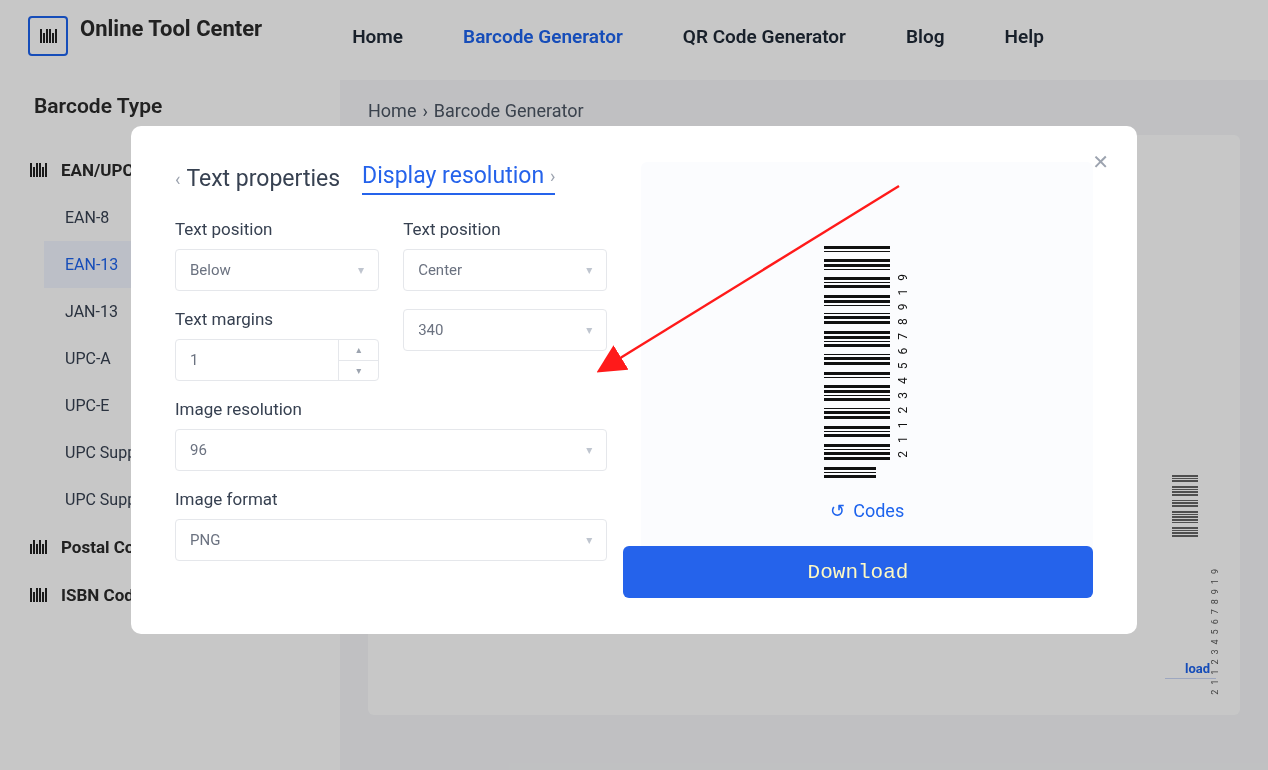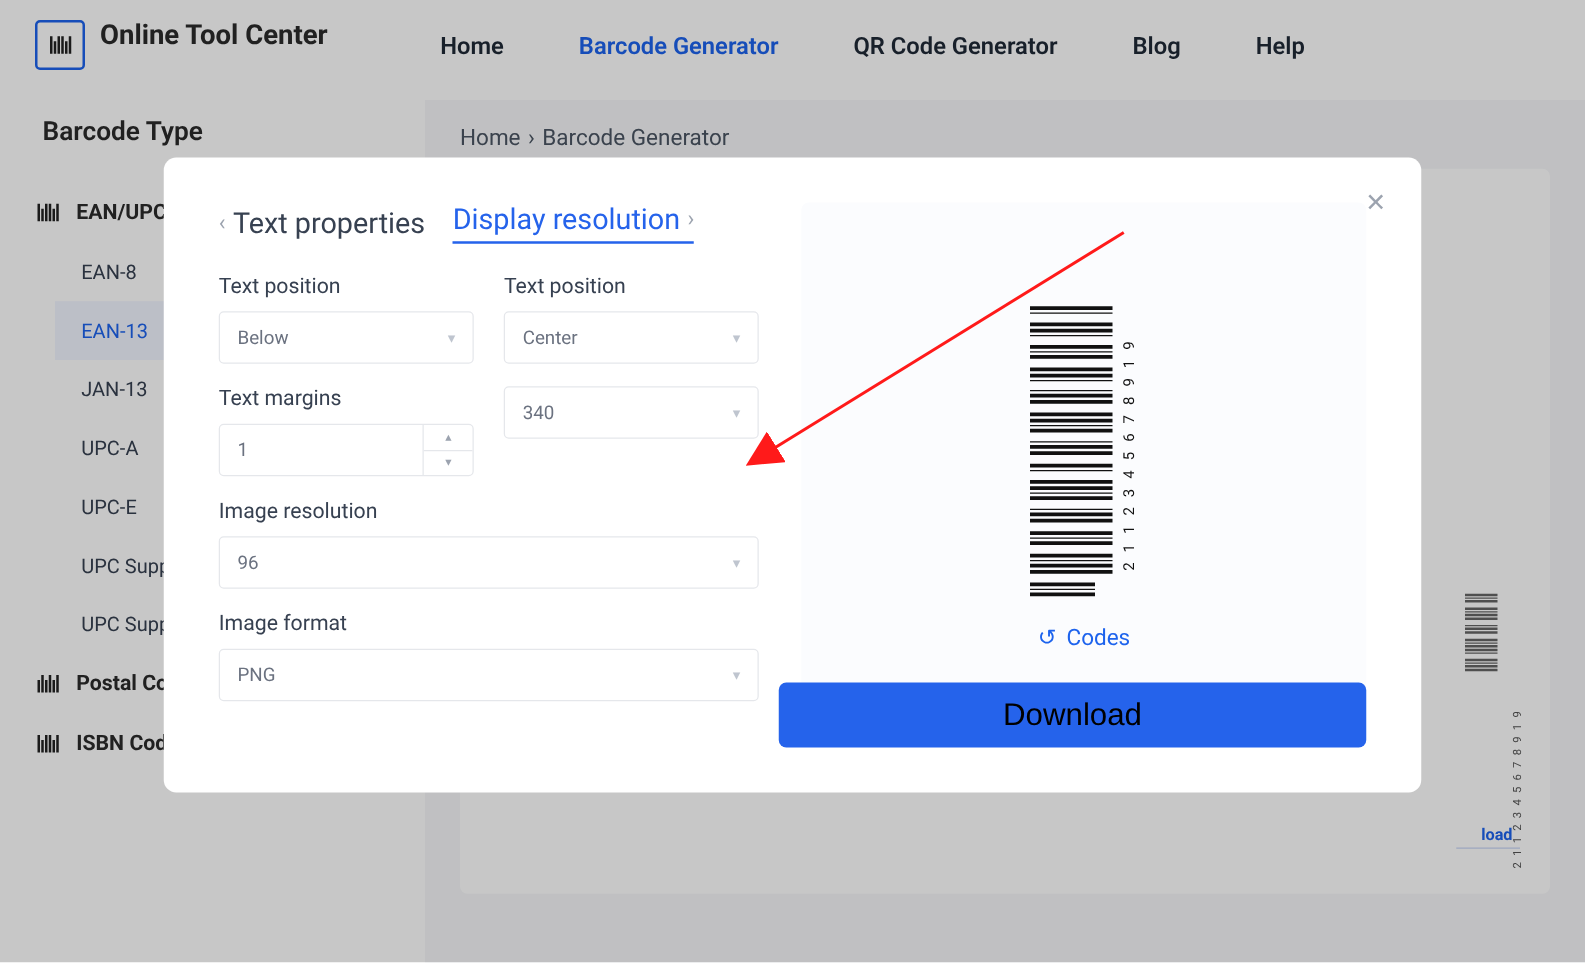--- a/index.html
+++ b/index.html
@@ -162,23 +162,23 @@
   .digits-vert{
     writing-mode:vertical-rl;transform:rotate(180deg);
     font-size:12px;letter-spacing:8px;color:#111;
   }
   .reset{
     color:var(--blue);font-size:18px;display:flex;align-items:center;gap:8px;cursor:pointer;
     margin-top:4px;
   }
   .download-btn{
     width:470px;height:52px;margin-top:22px;
-    background:var(--blue2);color:#000000;border:none;border-radius:6px;
-    font-size:25px;cursor:pointer;
-    position:absolute;right:44px;bottom:36px;
+    background:var(--blue2);color:#fef9c3;border:none;border-radius:6px;
+    font-size:21px;cursor:pointer;
+    position:absolute;right:44px;bottom:36px;font-family:Liberation Mono, monospace;
   }
 
   
   .arrow{
     position:absolute;pointer-events:none;
     left:448px;top:48px;
   }
 
   
   .bars-mini{display:inline-flex;gap:1px;align-items:flex-end;height:14px}

